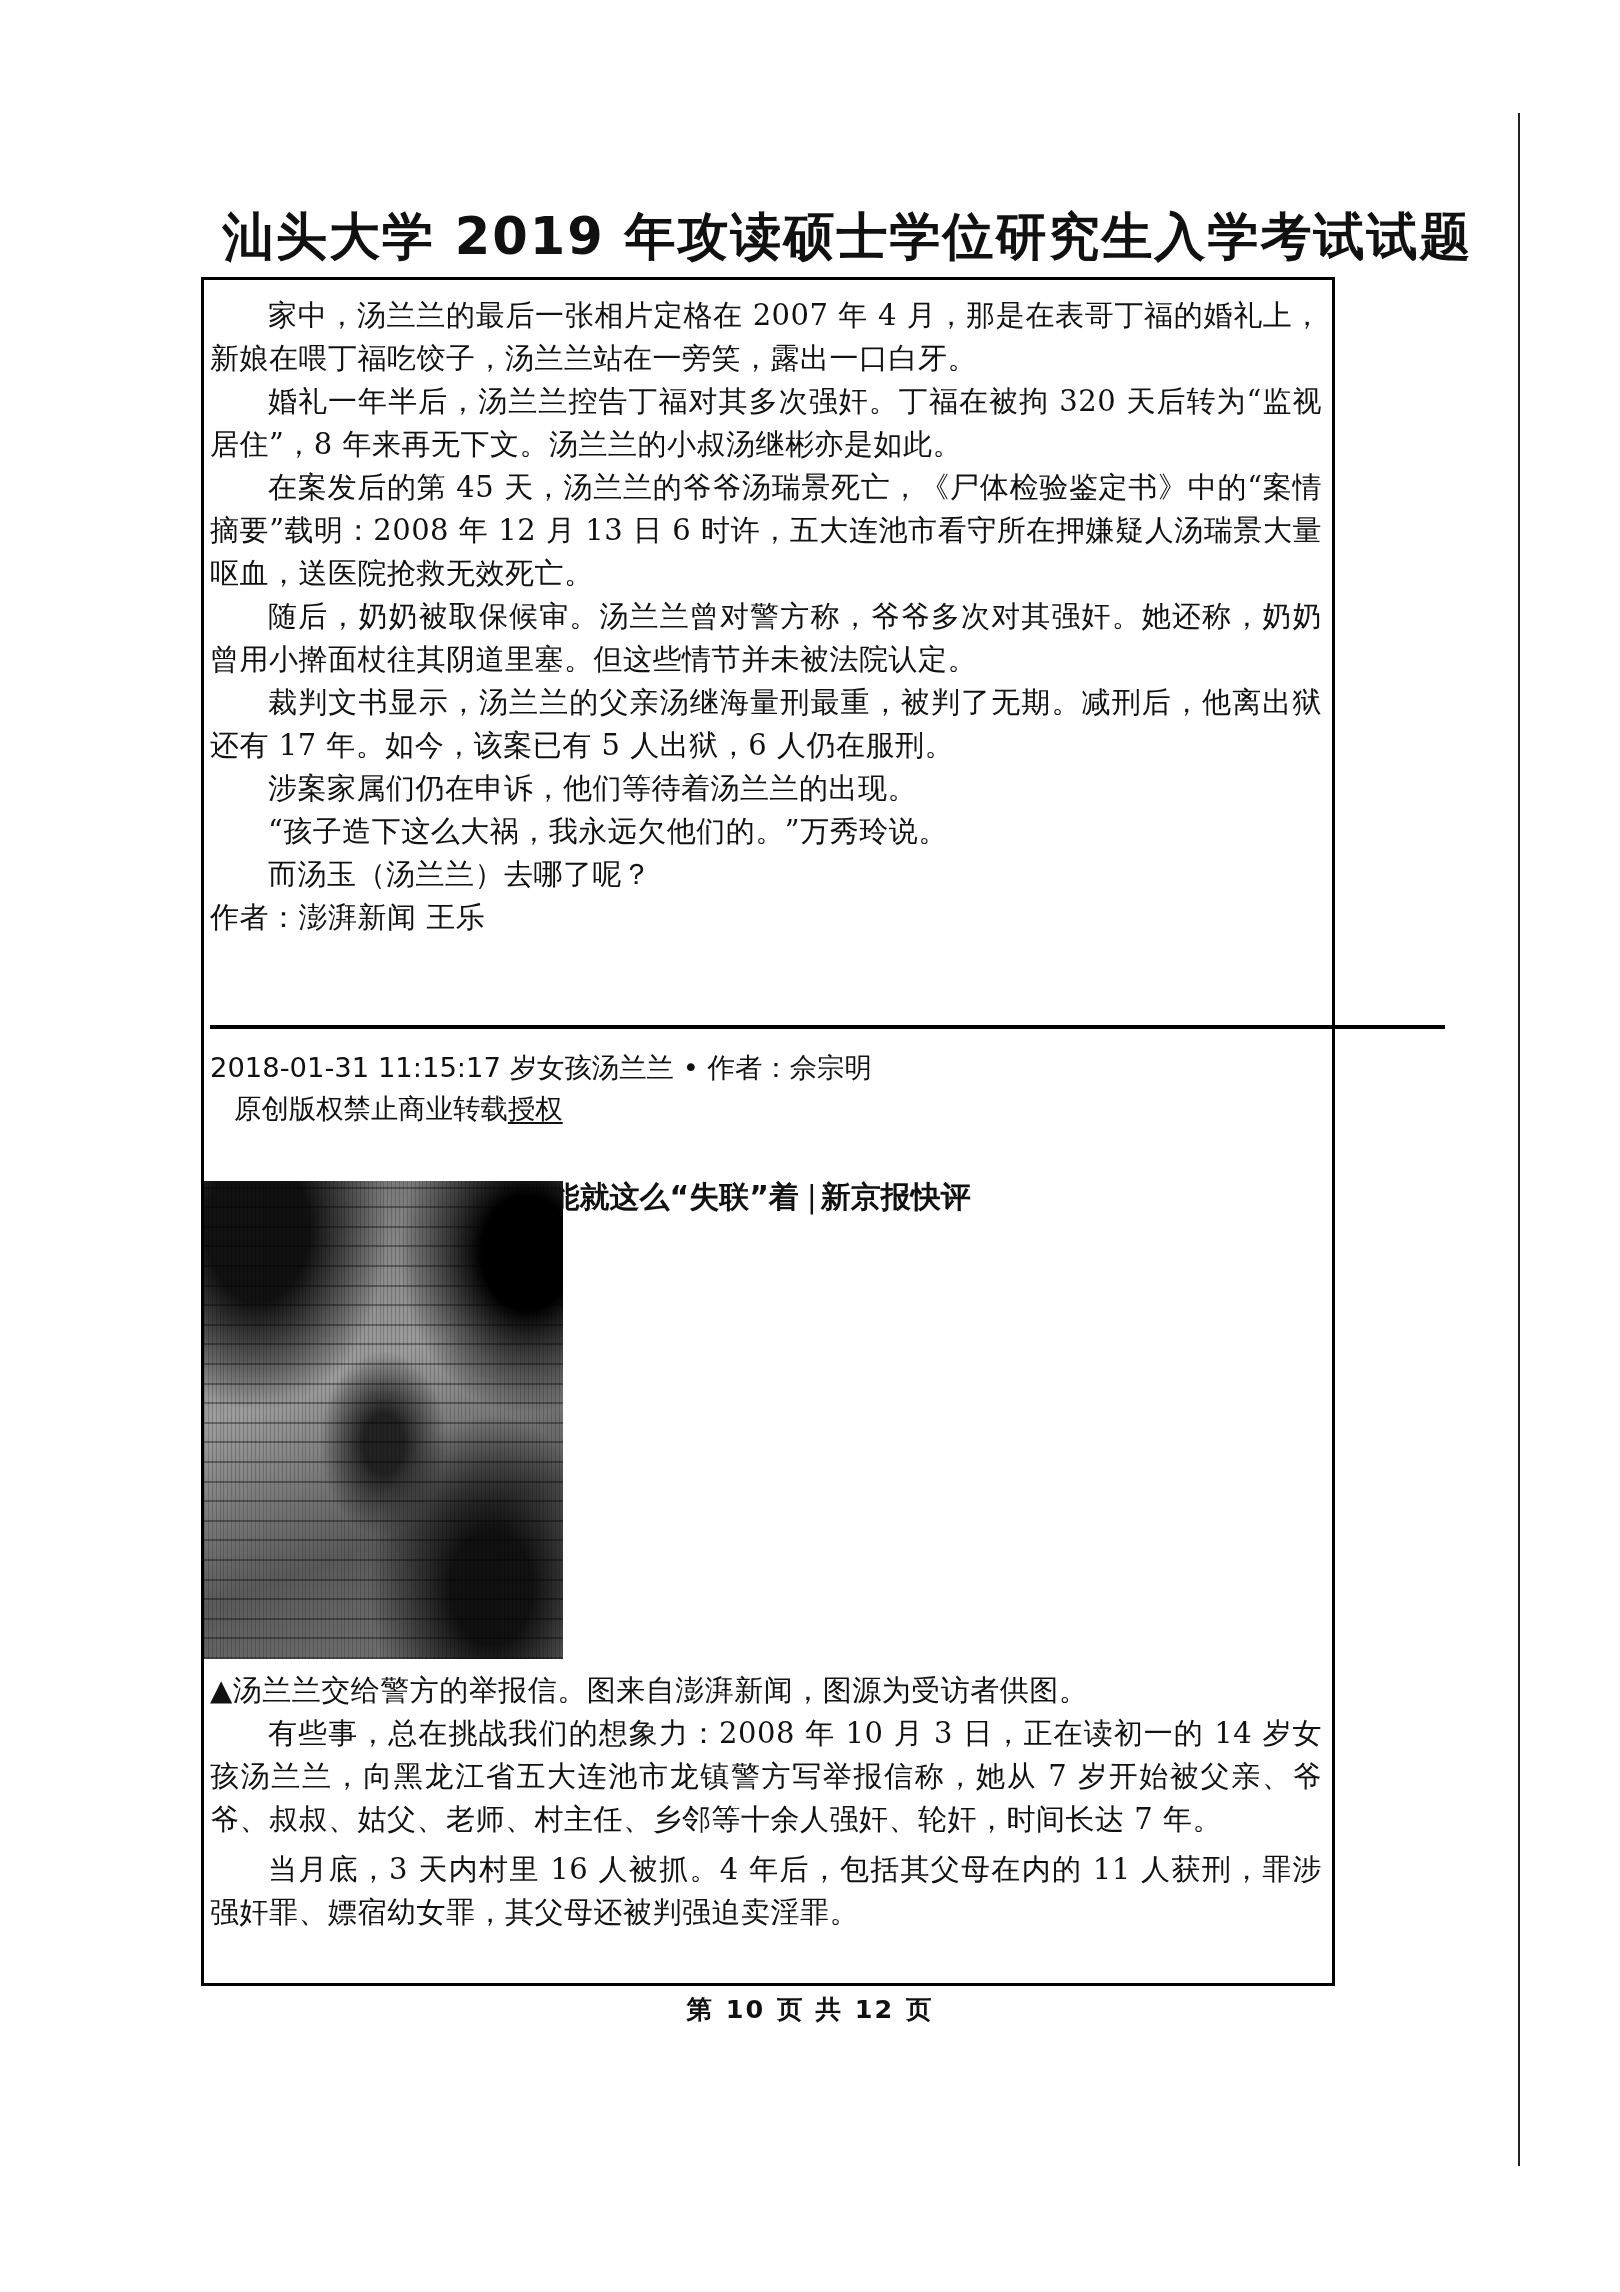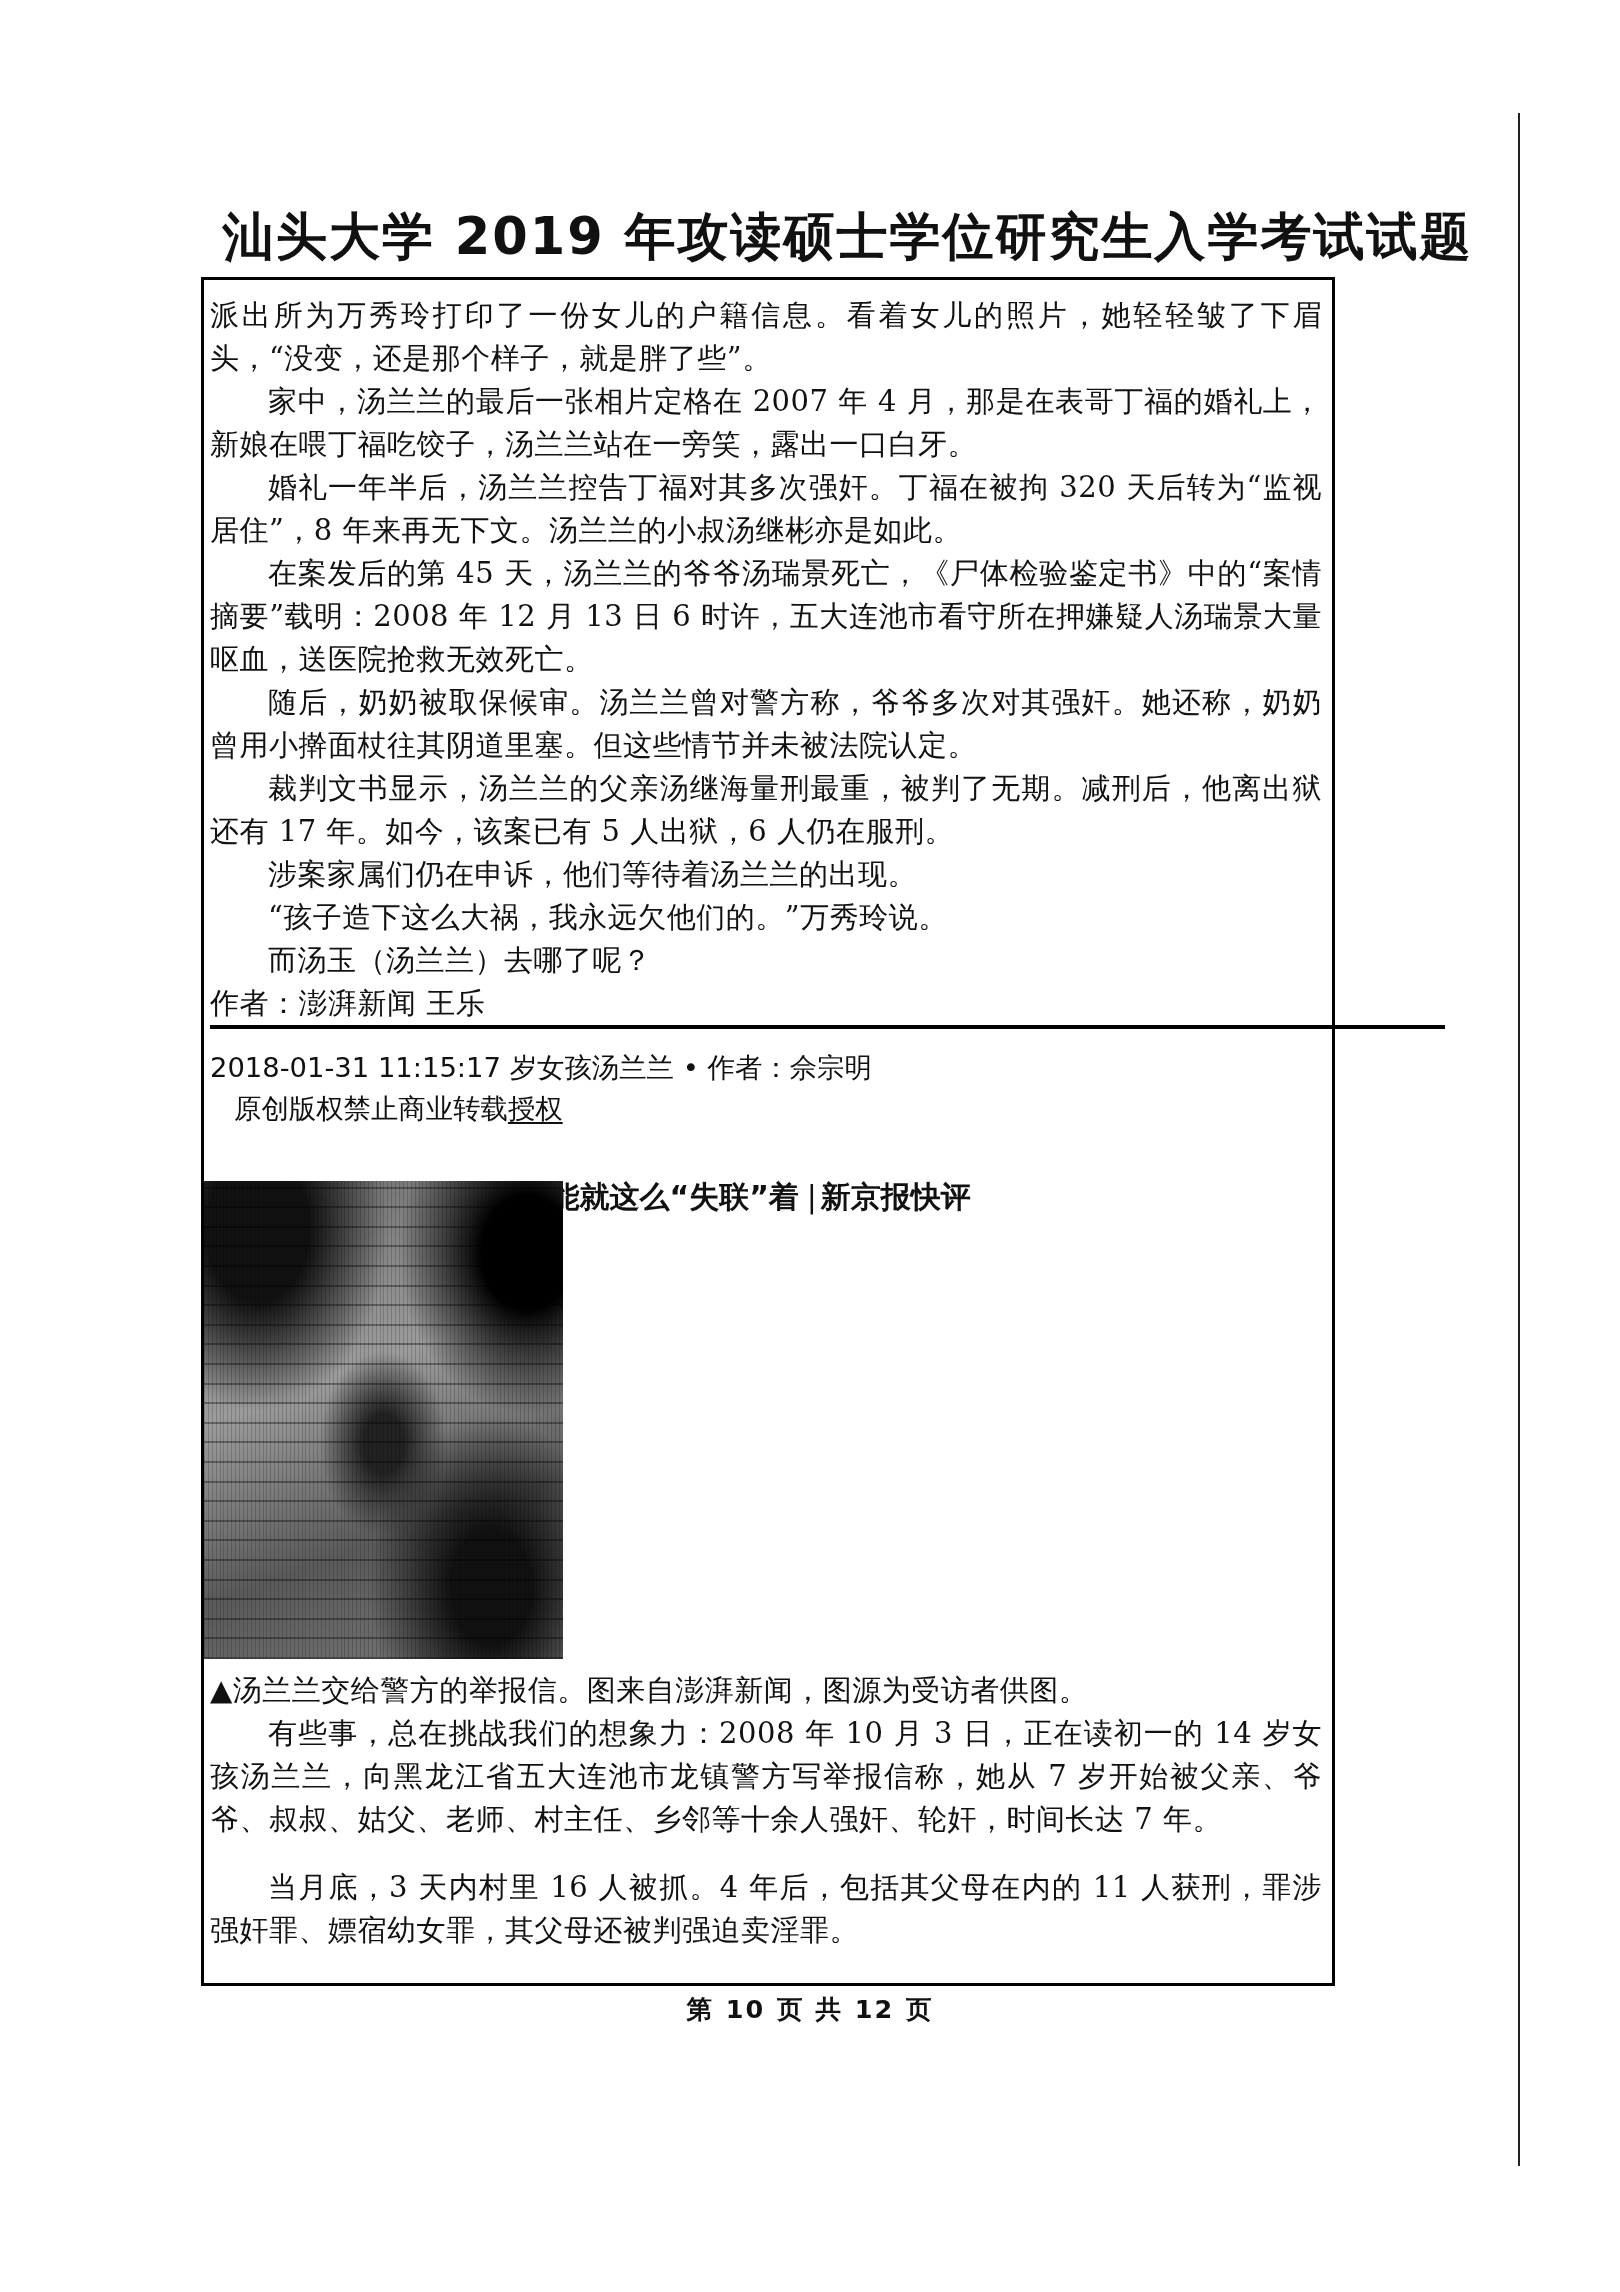--- a/index.html
+++ b/index.html
@@ -75,21 +75,20 @@
 </head>
 <body>
 
 <div class="scan-line"></div>
 
 <div class="exam-title">汕头大学 2019 年攻读硕士学位研究生入学考试试题</div>
 
 <div class="frame"></div>
 
 <div class="text-block sec1">
-  <p>派出所为万秀玲打印了一份女儿的户籍信息。看着女儿的照片，她轻轻皱了下眉头，“没变，还是那个样子，就是胖了些”。</p>
   <p class="indent">家中，汤兰兰的最后一张相片定格在 2007 年 4 月，那是在表哥丁福的婚礼上，新娘在喂丁福吃饺子，汤兰兰站在一旁笑，露出一口白牙。</p>
   <p class="indent">婚礼一年半后，汤兰兰控告丁福对其多次强奸。丁福在被拘 320 天后转为“监视居住”，8 年来再无下文。汤兰兰的小叔汤继彬亦是如此。</p>
   <p class="indent">在案发后的第 45 天，汤兰兰的爷爷汤瑞景死亡，《尸体检验鉴定书》中的“案情摘要”载明：2008 年 12 月 13 日 6 时许，五大连池市看守所在押嫌疑人汤瑞景大量呕血，送医院抢救无效死亡。</p>
   <p class="indent">随后，奶奶被取保候审。汤兰兰曾对警方称，爷爷多次对其强奸。她还称，奶奶曾用小擀面杖往其阴道里塞。但这些情节并未被法院认定。</p>
   <p class="indent">裁判文书显示，汤兰兰的父亲汤继海量刑最重，被判了无期。减刑后，他离出狱还有 17 年。如今，该案已有 5 人出狱，6 人仍在服刑。</p>
   <p class="indent">涉案家属们仍在申诉，他们等待着汤兰兰的出现。</p>
   <p class="indent">“孩子造下这么大祸，我永远欠他们的。”万秀玲说。</p>
   <p class="indent">而汤玉（汤兰兰）去哪了呢？</p>
   <p>作者：澎湃新闻 王乐</p>
 </div>
@@ -110,19 +109,19 @@
   <span>被全家“性侵”的女孩，不能就这么“失联”着</span><span class="pipe">|</span><span>新京报快评</span>
 </div>
 
 <div class="photo">
   <span class="photo-label">汤兰兰交给警方的举报信照片</span>
 </div>
 
 <div class="text-block sec2">
   <p class="caption">▲汤兰兰交给警方的举报信。图来自澎湃新闻，图源为受访者供图。</p>
   <p class="indent">有些事，总在挑战我们的想象力：2008 年 10 月 3 日，正在读初一的 14 岁女孩汤兰兰，向黑龙江省五大连池市龙镇警方写举报信称，她从 7 岁开始被父亲、爷爷、叔叔、姑父、老师、村主任、乡邻等十余人强奸、轮奸，时间长达 7 年。</p>
-  <p class="indent" style="margin-top:25px;">当月底，3 天内村里 16 人被抓。4 年后，包括其父母在内的 11 人获刑，罪涉强奸罪、嫖宿幼女罪，其父母还被判强迫卖淫罪。</p>
+  <p class="indent" style="margin-top:7px;">当月底，3 天内村里 16 人被抓。4 年后，包括其父母在内的 11 人获刑，罪涉强奸罪、嫖宿幼女罪，其父母还被判强迫卖淫罪。</p>
 </div>
 
 <div class="footer">
   <span>第</span><span>10</span><span>页 共</span><span>12</span><span>页</span>
 </div>
 
 
 </body></html>

